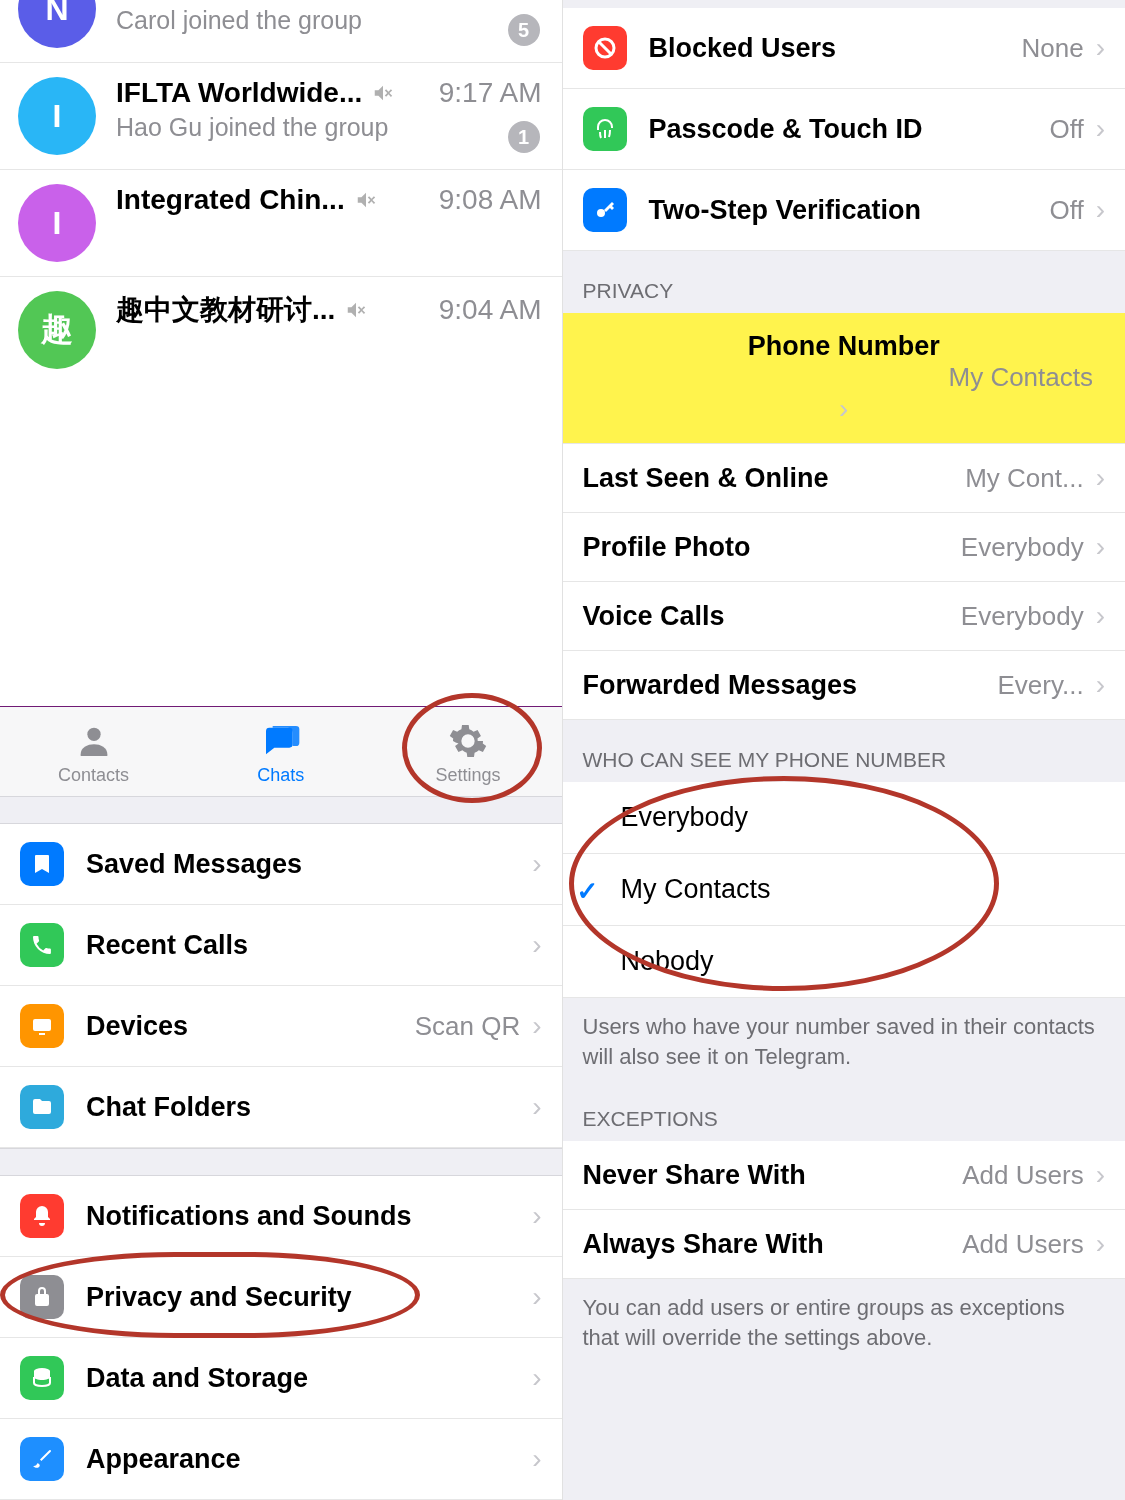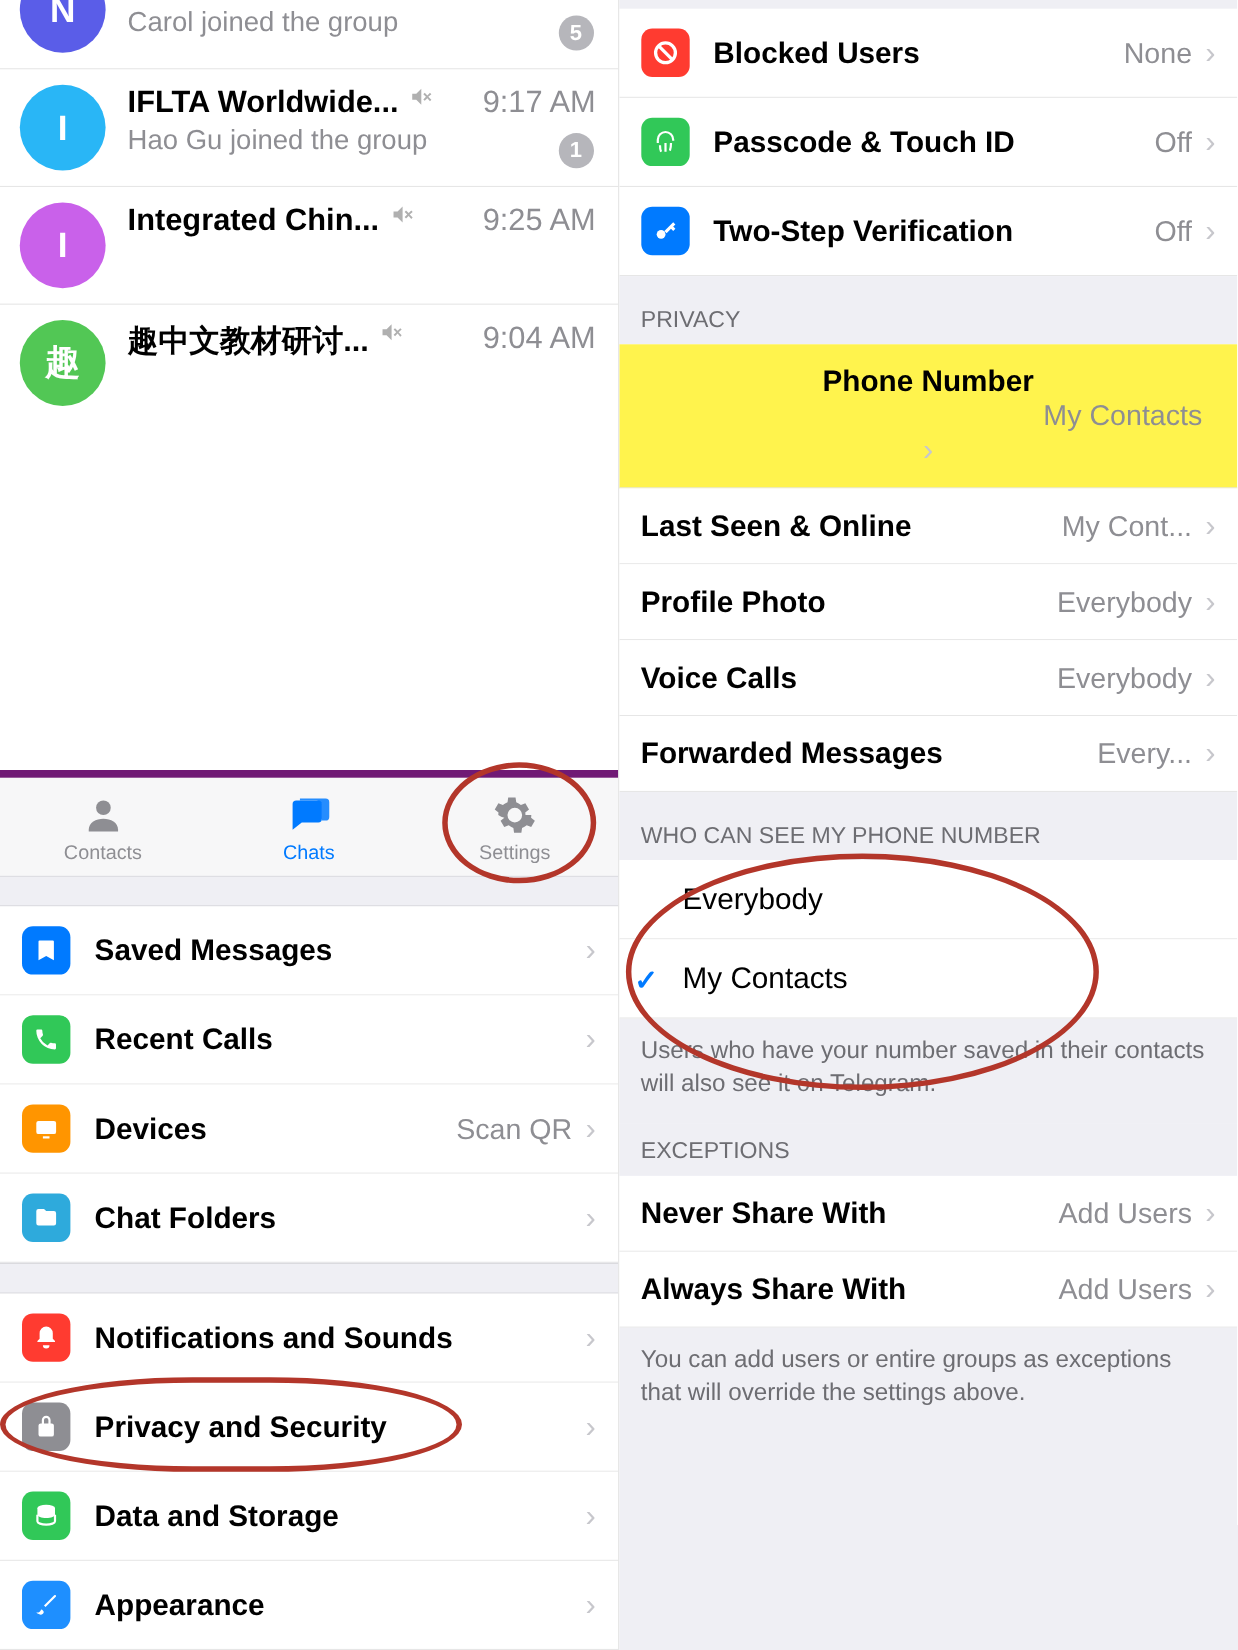--- a/index.html
+++ b/index.html
@@ -4,28 +4,28 @@
 <style>
   * { box-sizing: border-box; margin: 0; padding: 0; }
   body { font-family: -apple-system, 'Helvetica Neue', Arial, sans-serif; background:#fff; display:flex; width:1125px; height:1500px; overflow:hidden; color:#000; }
   .col { flex:1 1 50%; display:flex; flex-direction:column; overflow:hidden; }
   .left { border-right:1px solid #e1e1e1; }
 
   
   .chat-item { display:flex; align-items:flex-start; padding:14px 20px 14px 18px; border-bottom:1px solid #e6e6e6; position:relative; }
   .avatar { width:78px; height:78px; border-radius:50%; display:flex; align-items:center; justify-content:center; font-size:32px; font-weight:600; color:#fff; margin-right:20px; flex:none; }
   .chat-body { flex:1; min-width:0; }
-  .chat-top { display:flex; align-items:flex-start; }
+  .chat-top { display:flex; align-items:center; }
   .chat-name { font-size:28px; font-weight:700; color:#000; white-space:nowrap; overflow:hidden; text-overflow:ellipsis; }
   .mute-icon { color:#b0b0b0; margin-left:10px; font-size:22px; flex:none; }
   .chat-time { font-size:28px; color:#8e8e93; margin-left:auto; flex:none; }
   .chat-sub { font-size:25px; color:#8e8e93; margin-top:4px; white-space:nowrap; overflow:hidden; text-overflow:ellipsis; }
   .badge { position:absolute; right:22px; bottom:16px; min-width:32px; height:32px; border-radius:16px; background:#b6b6bb; color:#fff; font-size:20px; font-weight:600; display:flex; align-items:center; justify-content:center; padding:0 8px; }
 
-  .tabbar { display:flex; border-top:7px solid #701a75; background:#f7f7f8; margin-top:auto; }
+  .tabbar { display:flex; border-top:1px solid #701a75; background:#f7f7f8; margin-top:auto; }
   .tab { flex:1; display:flex; flex-direction:column; align-items:center; padding:14px 0 10px; color:#8e8e93; font-size:18px; position:relative; }
   .tab.active { color:#007aff; }
   .tab-ic { font-size:38px; line-height:1; margin-bottom:4px; }
 
   .section-gap { height:28px; background:#efeff4; border-top:1px solid #d7d7dc; border-bottom:1px solid #d7d7dc; }
 
   .row { display:flex; align-items:center; padding:18px 20px; border-bottom:1px solid #e6e6e6; background:#fff; }
   .row .icon-box { width:44px; height:44px; border-radius:10px; display:flex; align-items:center; justify-content:center; color:#fff; margin-right:22px; flex:none; }
   .row .label { font-size:27px; font-weight:600; color:#000;text-align:center; }
   .row .value { font-size:26px; color:#8e8e93; margin-left:auto; margin-right:12px; white-space:nowrap; overflow:hidden; text-overflow:ellipsis; }
@@ -87,21 +87,21 @@
         <span>I</span>
       </div>
     <div class="chat-body">
       <div class="chat-top">
         <span class="chat-name">Integrated Chin...</span>
         <span class="mute-icon">
           <svg width="22" height="22" viewBox="0 0 24 24" fill="currentColor">
               <path d="M3 9v6h4l5 5V4L7 9H3zm16 3l3 3-1.4 1.4L18 13.4l-2.6 2.6L14 14.6l2.6-2.6L14 9.4 15.4 8 18 10.6 20.6 8 22 9.4 19 12z"></path>
             </svg>
         </span>
-        <span class="chat-time">9:25 AM</span>
+        <span class="chat-time">9:08 AM</span>
       </div>
     </div>
   </div>
 
   <div class="chat-item" style="border-bottom:none;">
     <div class="avatar" style="background:#52c755;">
         <span>趣</span>
       </div>
     <div class="chat-body">
       <div class="chat-top">
@@ -307,20 +307,21 @@
   </div>
 
   <div class="section-header">Who can see my phone number</div>
 
   <div style="position:relative;">
     <div class="choice"><span>Everybody</span></div>
     <div class="choice">
       <span class="check">✓</span>
       <span>My Contacts</span>
     </div>
+    <div class="choice"><span>Nobody</span></div>
     <div class="annot" style="width:430px;height:215px;left:6px;top:-6px;border-radius:50%/50%;"></div>
   </div>
 
   <div class="footer-text">Users who have your number saved in their contacts will also see it on Telegram.</div>
 
   <div class="section-header" style="padding-top:14px">Exceptions</div>
 
   <div class="row">
     <span class="label">Never Share With</span>
     <span class="value">Add Users</span>

